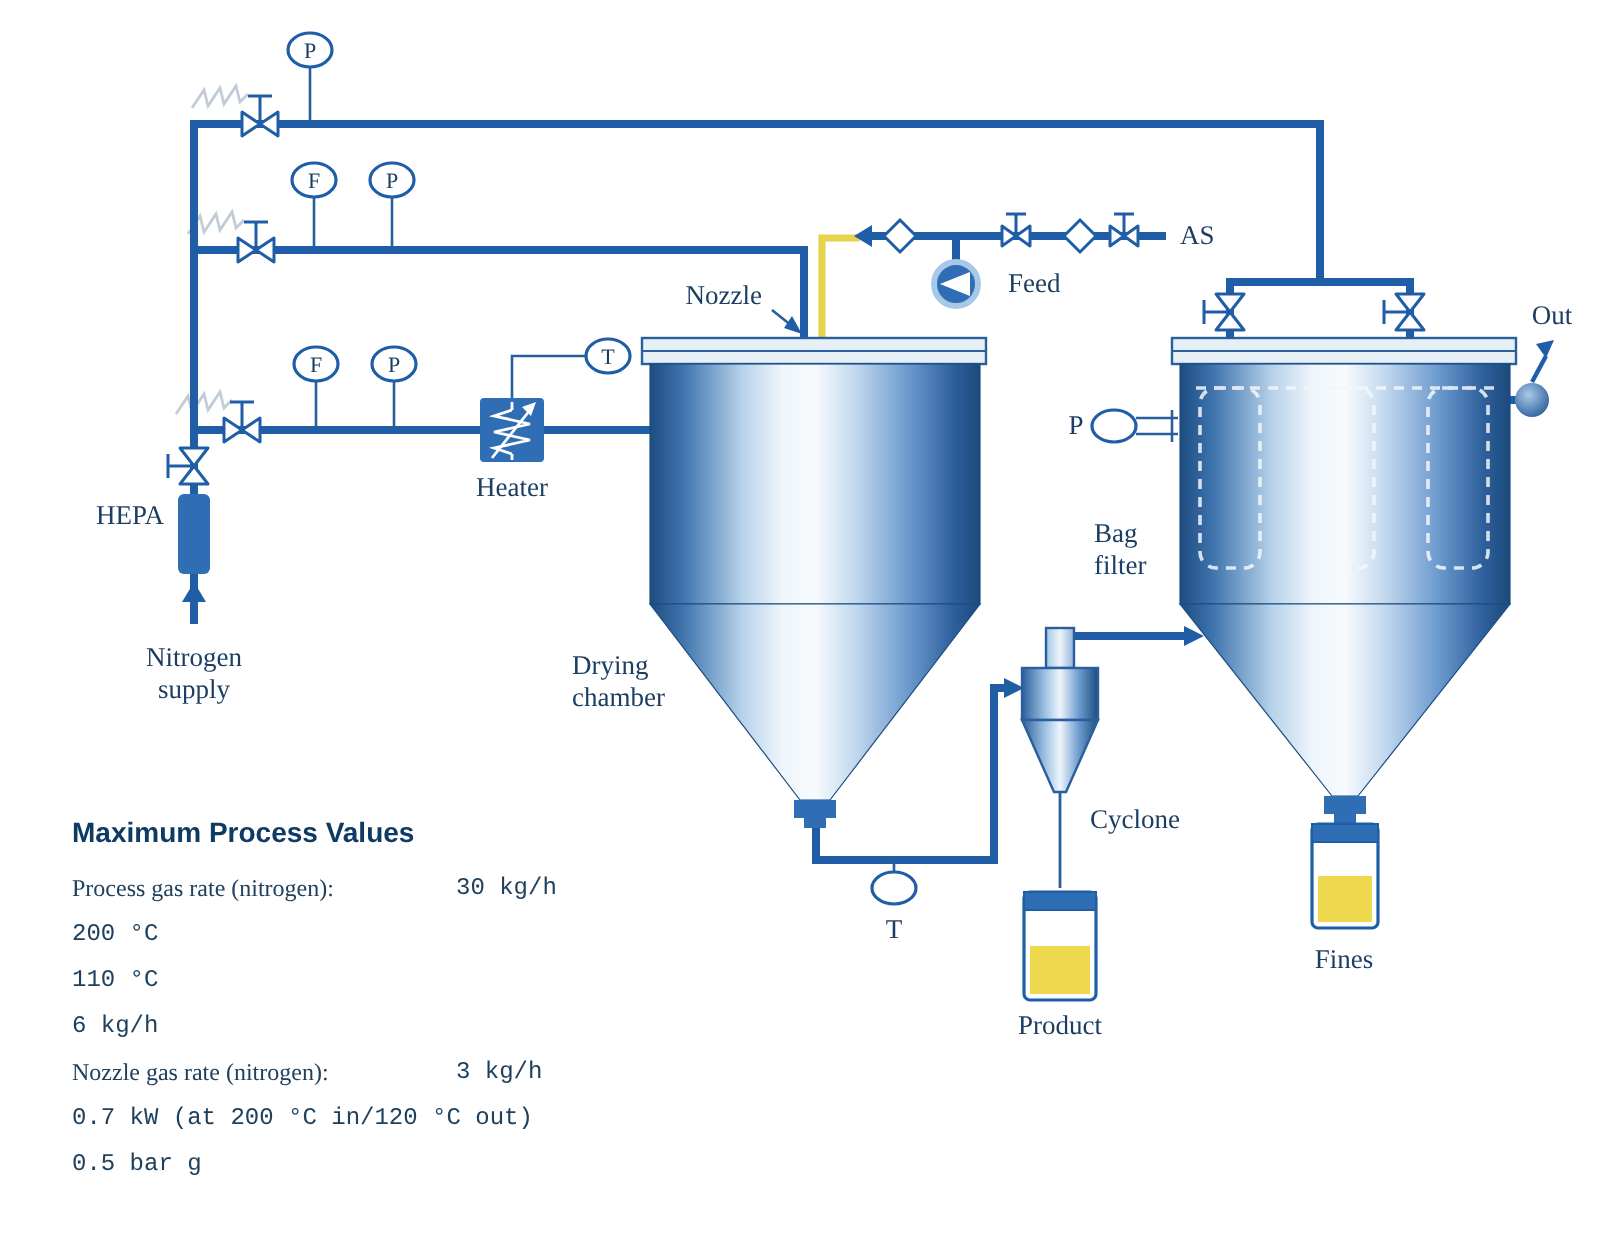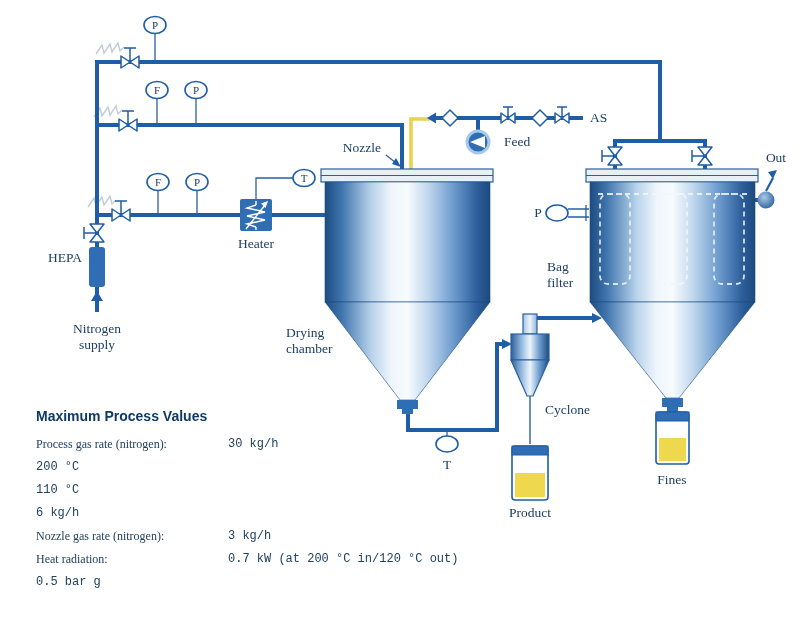--- a/index.html
+++ b/index.html
@@ -263,21 +263,20 @@
     <span class="pvt-value">110 °C</span>
   </div>
   <div class="pvt-row">
     <span class="pvt-value">6 kg/h</span>
   </div>
   <div class="pvt-row">
     <span class="pvt-label">Nozzle gas rate (nitrogen):</span>
     <span class="pvt-value">3 kg/h</span>
   </div>
   <div class="pvt-row">
-    <span class="pvt-label">Heat radiation:</span>
     <span class="pvt-value">0.7 kW (at 200 °C in/120 °C out)</span>
   </div>
   <div class="pvt-row">
     <span class="pvt-value">0.5 bar g</span>
   </div>
 </div>
 
 </div>
 
 </body></html>

